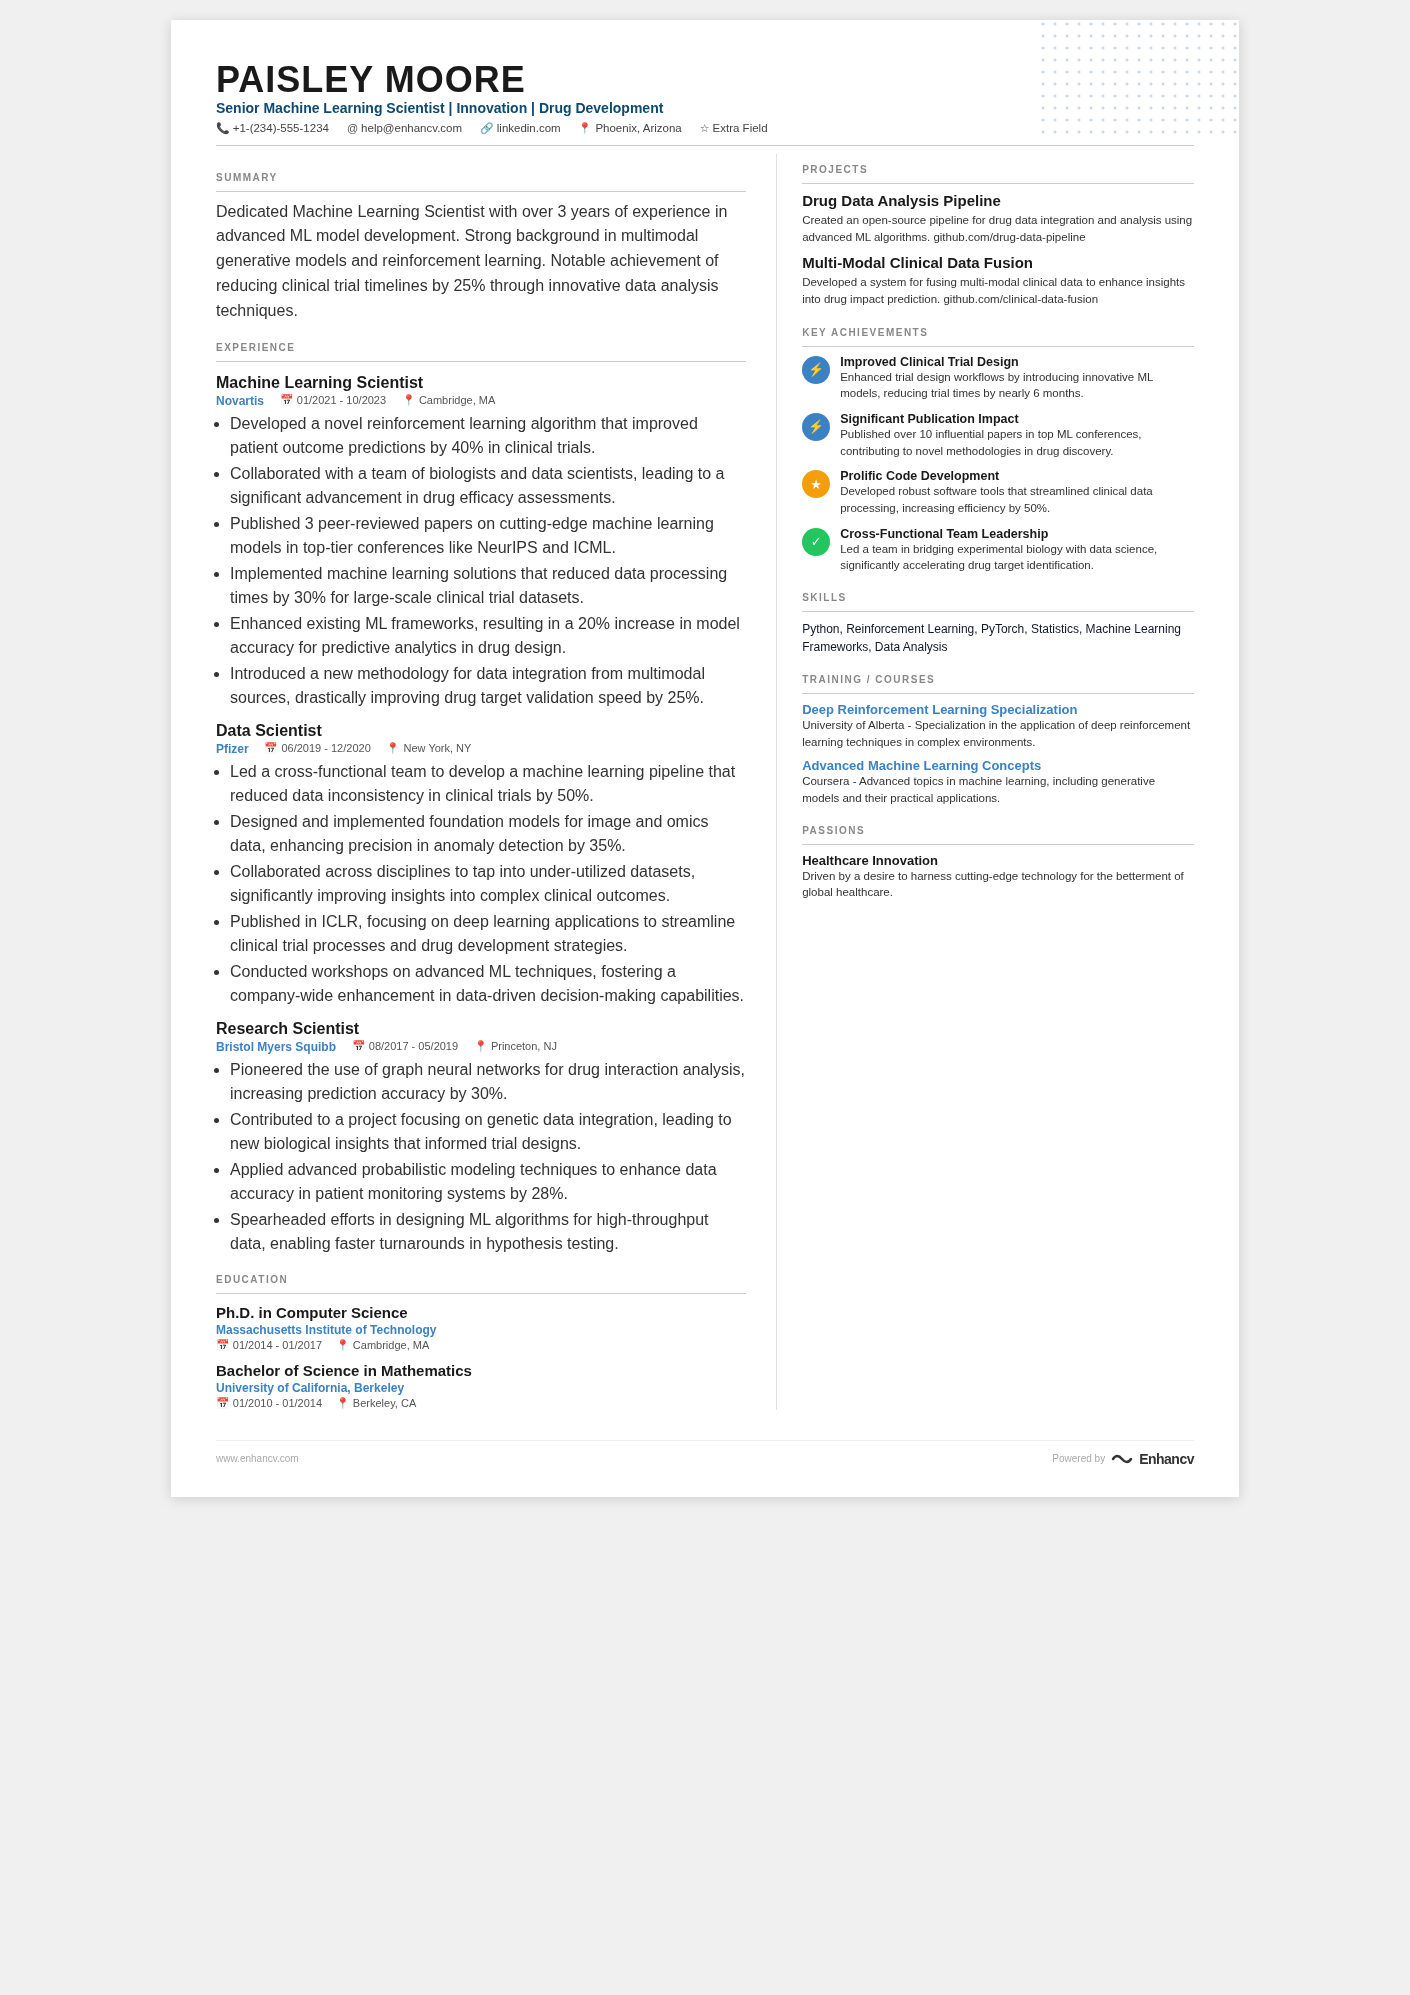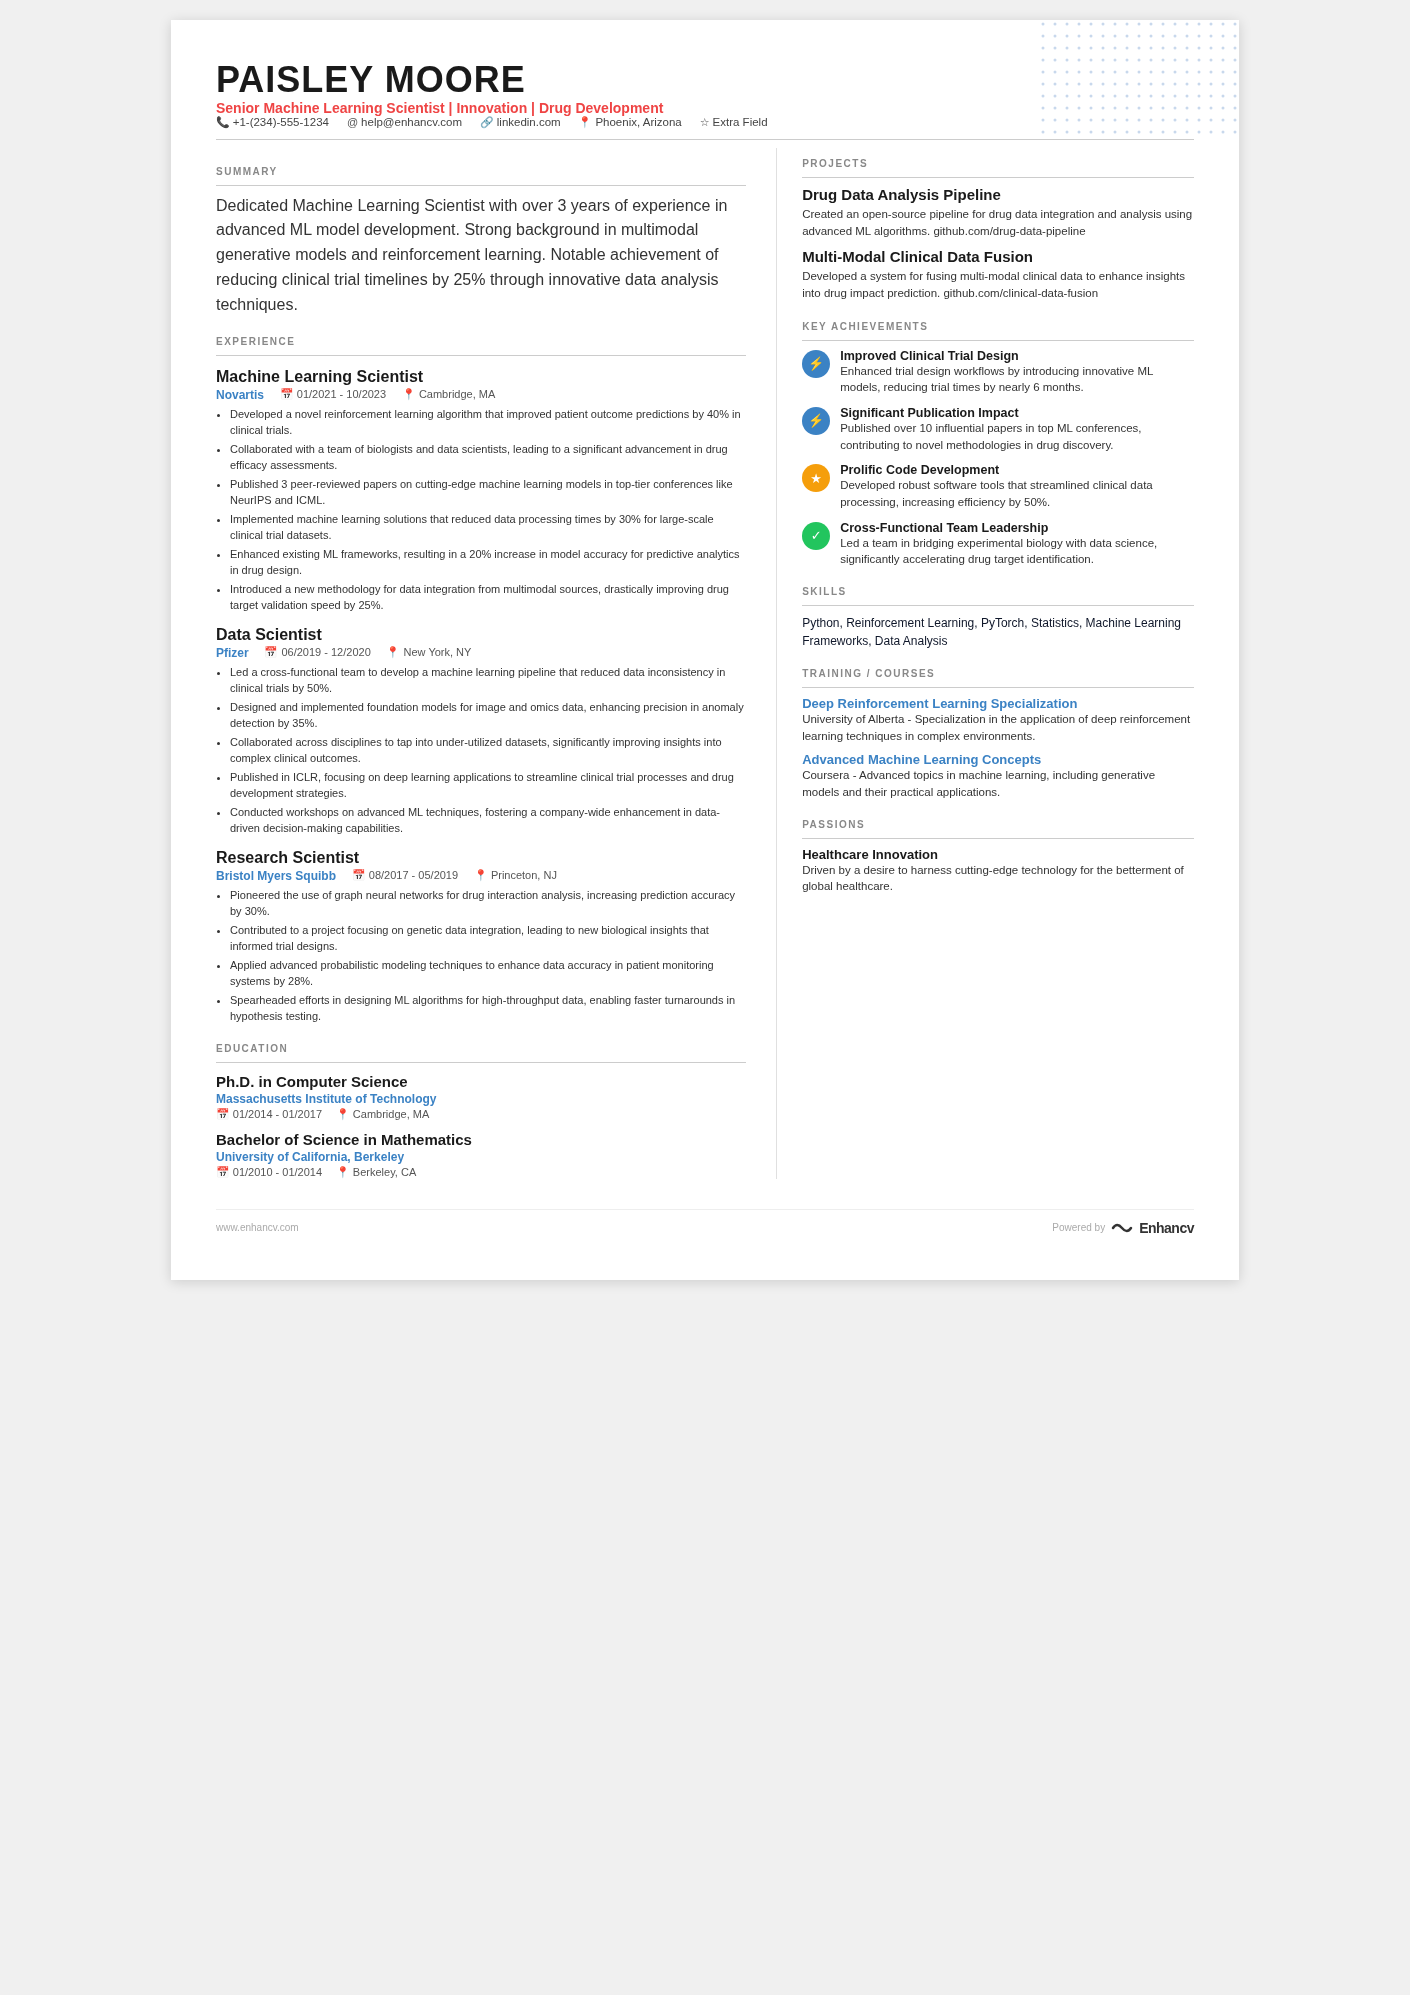--- a/index.html
+++ b/index.html
@@ -22,22 +22,23 @@
     .header { margin-bottom: 8px; }
     .name {
       font-size: 36px;
       font-weight: 900;
       color: #1a1a1a;
       letter-spacing: 1px;
       line-height: 1.1;
     }
     .title {
       font-size: 14px;
-      color: #ef4444;
+      color: #0c4a6e;
       font-weight: 600;
+      margin-bottom: 6px;
     }
     .contact-bar {
       display: flex;
       gap: 18px;
       font-size: 11.5px;
       color: #444;
       flex-wrap: wrap;
       margin-bottom: 10px;
       align-items: center;
     }
@@ -85,21 +86,21 @@
       gap: 16px;
       font-size: 11px;
       color: #555;
       align-items: center;
       margin-bottom: 4px;
       flex-wrap: wrap;
     }
     .job-company { color: #3b82c4; font-weight: 600; font-size: 12px; }
     .job-bullets { margin-left: 14px; }
     .job-bullets li {
-      font-size: 11px;
+      font-size: 16px;
       color: #333;
       line-height: 1.5;
       margin-bottom: 2px;
     }
 
     
     .edu-degree {
       font-size: 15px;
       font-weight: 700;
       color: #1a1a1a;

